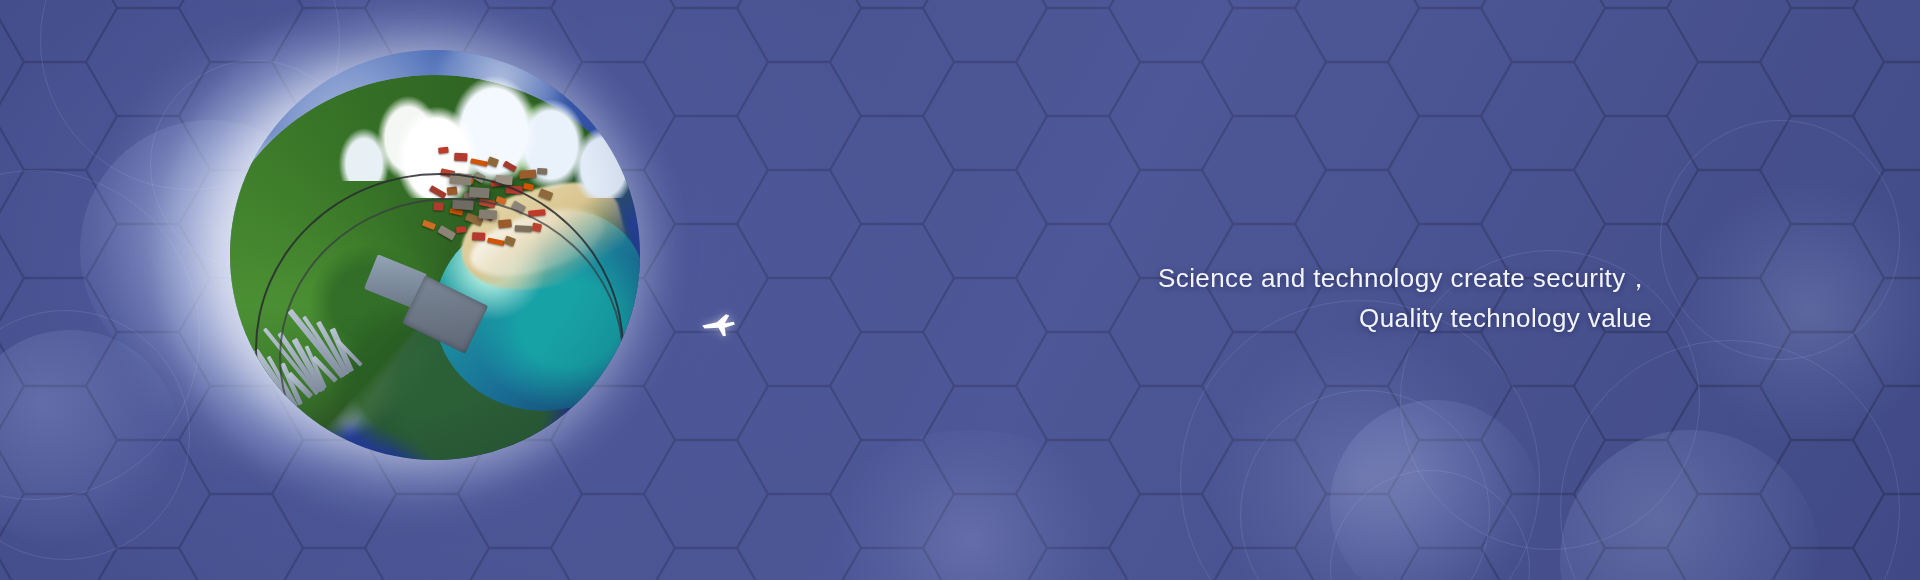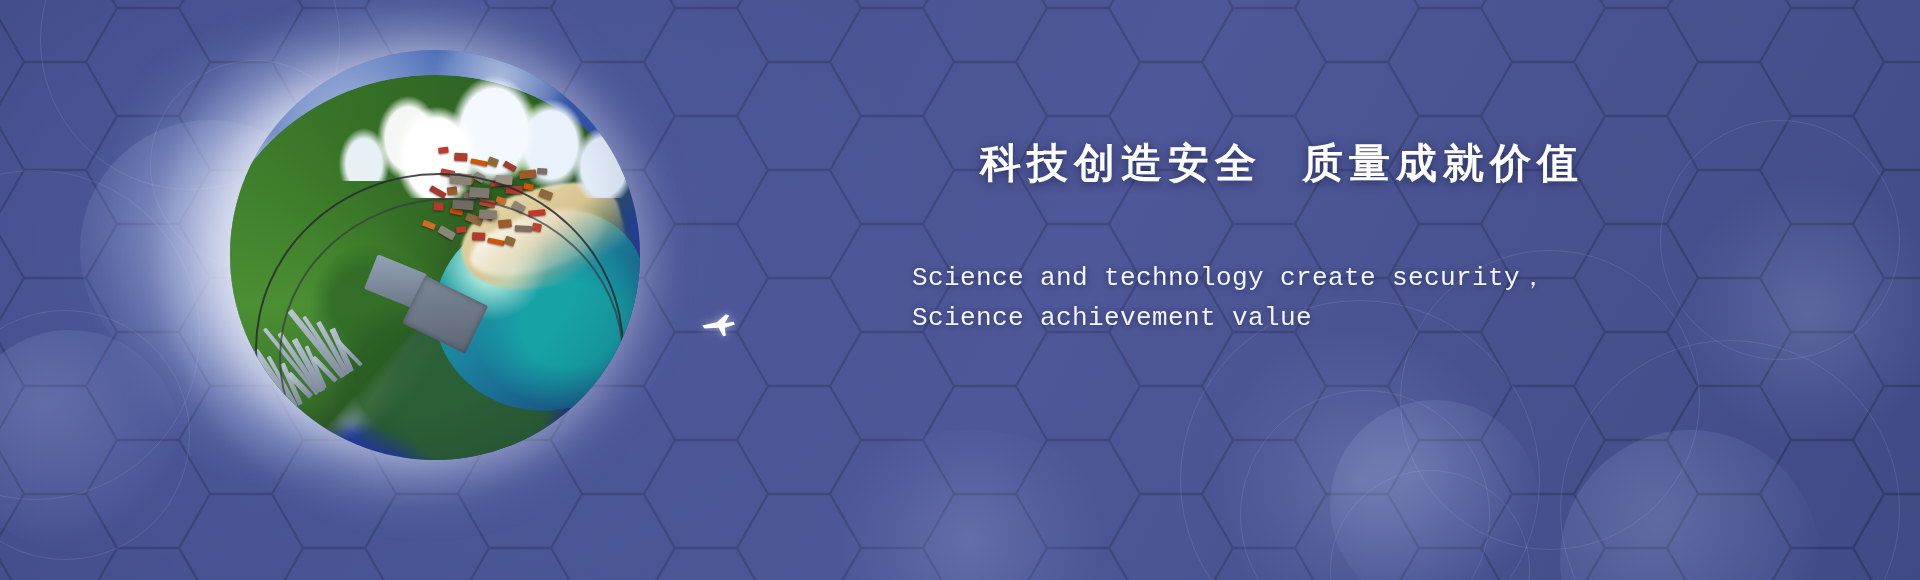--- a/index.html
+++ b/index.html
@@ -246,28 +246,27 @@
     letter-spacing:6px;
     white-space:nowrap;
     text-shadow:0 2px 10px rgba(10,16,55,.55);
   }
   .headline .gap{ display:inline-block; width:40px; }
 
   .subtitle{
     position:absolute;
     left:912px; top:258px;
     width:740px;
-    text-align:left;
+    text-align:right;
     color:#f2f5ff;
     font-size:26px;
     font-weight:400;
     line-height:40px;
     letter-spacing:.4px;
     text-shadow:0 1px 6px rgba(10,16,55,.45);
-    font-family:Liberation Mono, monospace;
   }
 
   
   .logo{
     position:absolute;
     right:22px; top:24px;
     display:flex;
     align-items:flex-start;
     color:#e8ebf5;
     font-weight:700;
@@ -698,23 +697,20 @@
   </div>
 
   <div class="plane">
     <svg viewBox="0 0 64 46" width="36" height="26" aria-hidden="true">
       <g fill="#ffffff">
         <path d="M4 24 L30 18 L46 4 L52 6 L44 20 L60 17 L62 22 L44 28 L46 42 L41 43 L33 28 L8 29 Z"></path>
       </g>
     </svg>
   </div>
 
-  <div class="headline">
-    <span>科技创造安全</span><span class="gap"></span><span>质量成就价值</span>
-  </div>
 
   <div class="subtitle">
     <div>Science and technology create security，</div>
-    <div>Science achievement value</div>
+    <div>Quality technology value</div>
   </div>
 
 
 </div>
 
 </body></html>

